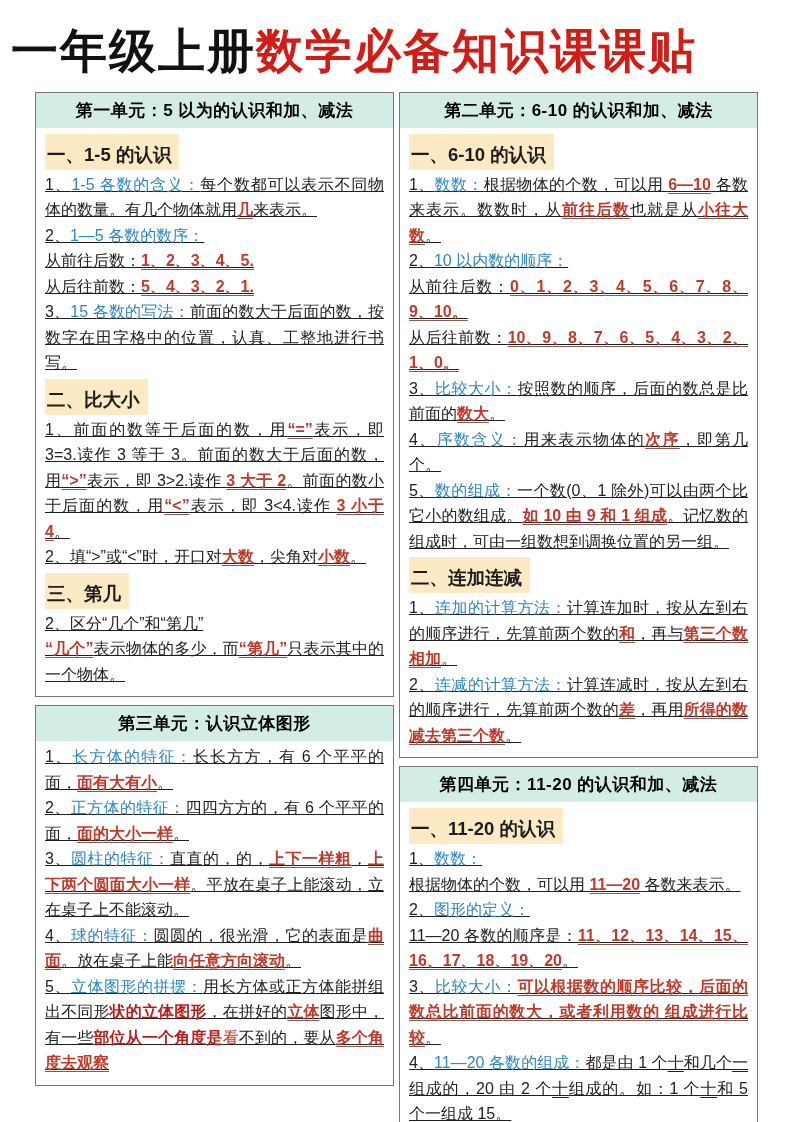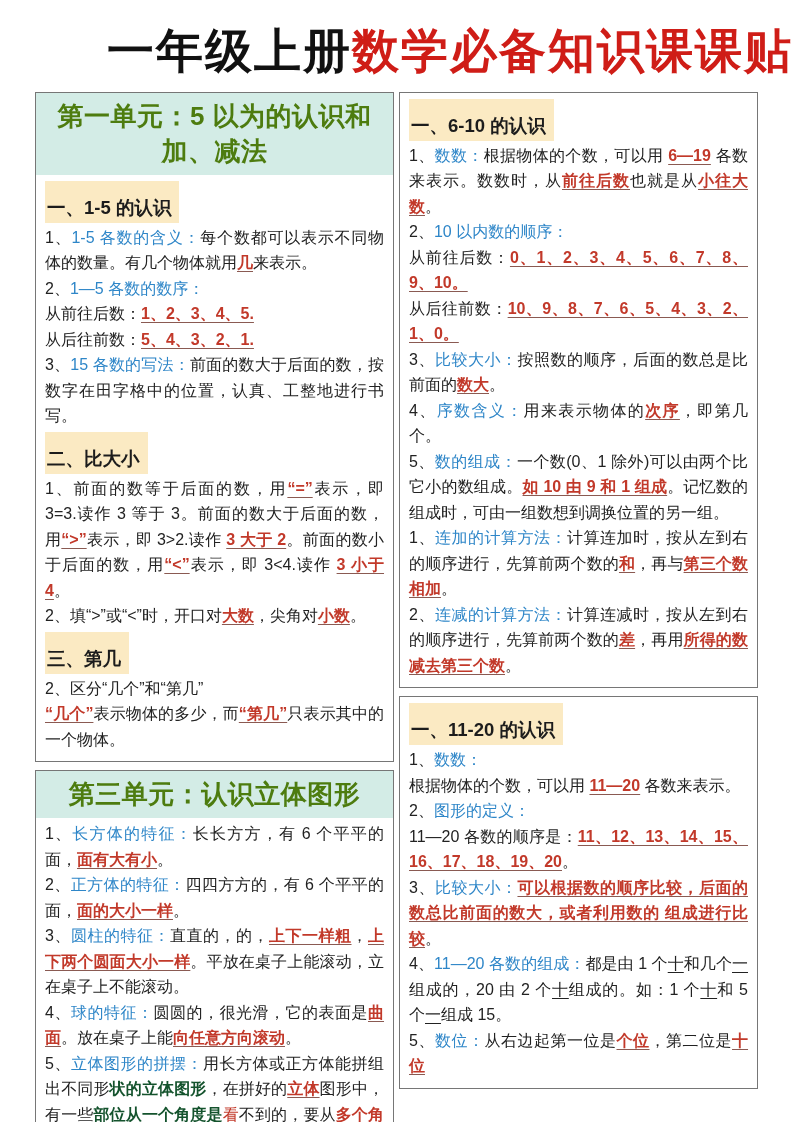--- a/index.html
+++ b/index.html
@@ -2,57 +2,58 @@
 <html><head>
 <meta charset="utf-8">
 <style>
   html,body{margin:0;padding:0;}
   body{
     width:793px;height:1122px;background:#ffffff;
     font-family:"Liberation Sans","DejaVu Sans",sans-serif;
     color:#1f1f1f;overflow:hidden;
   }
   .title{
-    margin:26px 0 14px 11px;text-align:right;
+    margin:26px 0 14px 11px;text-align:left;
     font-family:"Liberation Serif","DejaVu Serif",serif;
     font-size:47px;font-weight:bold;letter-spacing:2px;line-height:1.1;
     white-space:nowrap;
   }
   .t-black{color:#111111;}
   .t-red{color:#cf1d17;}
   .cols{
     display:flex;gap:5px;padding:0 35px;align-items:flex-start;
   }
   .col{flex:1;min-width:0;display:flex;flex-direction:column;gap:8px;}
   .unit-box{
     border:1.5px solid #767676;background:#ffffff;
   }
   .unit-header{
     background:#d3ece6;text-align:center;font-weight:bold;
-    font-size:26px;padding:6px 4px;color:#4d7c0f;
+    font-size:17px;padding:6px 4px;color:#000000;
     letter-spacing:0.5px;
   }
   .box-body{padding:3px 9px 9px 9px;}
   .subheader{
     display:inline-block;background:#fbeac3;font-weight:bold;
-    font-size:18.5px;padding:14px 8px 3px 2px;margin:3px 0 2px 0;color:#1c1c1c;
+    font-size:18.5px;padding:8px 8px 3px 2px;margin:3px 0 2px 0;color:#1c1c1c;
   }
   .para{
     font-size:16px;line-height:25.5px;margin:0;
     text-align:justify;
+    text-decoration:underline;
   }
   .run-n{color:#222222;}
   .run-b{color:#2e86c8;}
   .run-r{
     color:#c2392a;font-weight:bold;
     text-decoration:underline;text-decoration-color:#8a5a52;
     text-underline-offset:3px;text-decoration-thickness:1.3px;
   }
   .run-rp{color:#c2392a;}
-  .run-bb{color:#14532d;font-weight:bold;}
+  .run-bb{color:#b91c1c;font-weight:bold;}
   .run-bu{
     color:#222222;
     text-decoration:underline;text-underline-offset:3px;
     text-decoration-thickness:1.3px;
   }
 </style>
 </head>
 <body>
 
 <div class="page">
@@ -82,34 +83,37 @@
             <p class="para"><span class="run-n">1、</span><span class="run-b">长方体的特征：</span><span class="run-n">长长方方，有 6 个平平的面，</span><span class="run-r">面有大有小</span><span class="run-n">。</span></p>
             <p class="para"><span class="run-n">2、</span><span class="run-b">正方体的特征：</span><span class="run-n">四四方方的，有 6 个平平的面，</span><span class="run-r">面的大小一样</span><span class="run-n">。</span></p>
             <p class="para"><span class="run-n">3、</span><span class="run-b">圆柱的特征：</span><span class="run-n">直直的，的，</span><span class="run-r">上下一样粗</span><span class="run-n">，</span><span class="run-r">上下两个圆面大小一样</span><span class="run-n">。平放在桌子上能滚动，立在桌子上不能滚动。</span></p>
             <p class="para"><span class="run-n">4、</span><span class="run-b">球的特征：</span><span class="run-n">圆圆的，很光滑，它的表面是</span><span class="run-r">曲面</span><span class="run-n">。放在桌子上能</span><span class="run-r">向任意方向滚动</span><span class="run-n">。</span></p>
             <p class="para"><span class="run-n">5、</span><span class="run-b">立体图形的拼摆：</span><span class="run-n">用长方体或正方体能拼组出不同形</span><span class="run-bb">状的立体图形</span><span class="run-n">，在拼好的</span><span class="run-r">立体</span><span class="run-n">图形中，有一些</span><span class="run-bb">部位从一个角度是</span><span class="run-rp">看</span><span class="run-n">不到的，要从</span><span class="run-r">多个角度去观察</span></p>
           </div>
         </div>
       </div>
     <div class="col">
         <div class="unit-box">
+          <div class="unit-header">第二单元：6-10 的认识和加、减法</div>
           <div class="box-body">
             <div><span class="subheader">一、6-10 的认识</span></div>
-            <p class="para"><span class="run-n">1、</span><span class="run-b">数数：</span><span class="run-n">根据物体的个数，可以用 </span><span class="run-r">6—19</span><span class="run-n"> 各数来表示。数数时，从</span><span class="run-r">前往后数</span><span class="run-n">也就是从</span><span class="run-r">小往大数</span><span class="run-n">。</span></p>
+            <p class="para"><span class="run-n">1、</span><span class="run-b">数数：</span><span class="run-n">根据物体的个数，可以用 </span><span class="run-r">6—10</span><span class="run-n"> 各数来表示。数数时，从</span><span class="run-r">前往后数</span><span class="run-n">也就是从</span><span class="run-r">小往大数</span><span class="run-n">。</span></p>
             <p class="para"><span class="run-n">2、</span><span class="run-b">10 以内数的顺序：</span></p>
             <p class="para"><span class="run-n">从前往后数：</span><span class="run-r">0、1、2、3、4、5、6、7、8、9、10。</span></p>
             <p class="para"><span class="run-n">从后往前数：</span><span class="run-r">10、9、8、7、6、5、4、3、2、1、0。</span></p>
             <p class="para"><span class="run-n">3、</span><span class="run-b">比较大小：</span><span class="run-n">按照数的顺序，后面的数总是比前面的</span><span class="run-r">数大</span><span class="run-n">。</span></p>
             <p class="para"><span class="run-n">4、</span><span class="run-b">序数含义：</span><span class="run-n">用来表示物体的</span><span class="run-r">次序</span><span class="run-n">，即第几个。</span></p>
             <p class="para"><span class="run-n">5、</span><span class="run-b">数的组成：</span><span class="run-n">一个数(0、1 除外)可以由两个比它小的数组成。</span><span class="run-r">如 10 由 9 和 1 组成</span><span class="run-n">。记忆数的组成时，可由一组数想到调换位置的另一组。</span></p>
+            <div><span class="subheader">二、连加连减</span></div>
             <p class="para"><span class="run-n">1、</span><span class="run-b">连加的计算方法：</span><span class="run-n">计算连加时，按从左到右的顺序进行，先算前两个数的</span><span class="run-r">和</span><span class="run-n">，再与</span><span class="run-r">第三个数相加</span><span class="run-n">。</span></p>
             <p class="para"><span class="run-n">2、</span><span class="run-b">连减的计算方法：</span><span class="run-n">计算连减时，按从左到右的顺序进行，先算前两个数的</span><span class="run-r">差</span><span class="run-n">，再用</span><span class="run-r">所得的数减去第三个数</span><span class="run-n">。</span></p>
           </div>
         </div>
         <div class="unit-box">
+          <div class="unit-header">第四单元：11-20 的认识和加、减法</div>
           <div class="box-body">
             <div><span class="subheader">一、11-20 的认识</span></div>
             <p class="para"><span class="run-n">1、</span><span class="run-b">数数：</span></p>
             <p class="para"><span class="run-n">根据物体的个数，可以用 </span><span class="run-r">11—20</span><span class="run-n"> 各数来表示。</span></p>
             <p class="para"><span class="run-n">2、</span><span class="run-b">图形的定义：</span></p>
             <p class="para"><span class="run-n">11—20 各数的顺序是：</span><span class="run-r">11、12、13、14、15、16、17、18、19、20</span><span class="run-n">。</span></p>
             <p class="para"><span class="run-n">3、</span><span class="run-b">比较大小：</span><span class="run-r">可以根据数的顺序比较，后面的数总比前面的数大，或者利用数的 组成进行比较</span><span class="run-n">。</span></p>
             <p class="para"><span class="run-n">4、</span><span class="run-b">11—20 各数的组成：</span><span class="run-n">都是由 1 个</span><span class="run-bu">十</span><span class="run-n">和几个</span><span class="run-bu">一</span><span class="run-n">组成的，20 由 2 个</span><span class="run-bu">十</span><span class="run-n">组成的。如：1 个</span><span class="run-bu">十</span><span class="run-n">和 5 个</span><span class="run-bu">一</span><span class="run-n">组成 15。</span></p>
             <p class="para"><span class="run-n">5、</span><span class="run-b">数位：</span><span class="run-n">从右边起第一位是</span><span class="run-r">个位</span><span class="run-n">，第二位是</span><span class="run-r">十位</span></p>
           </div>

